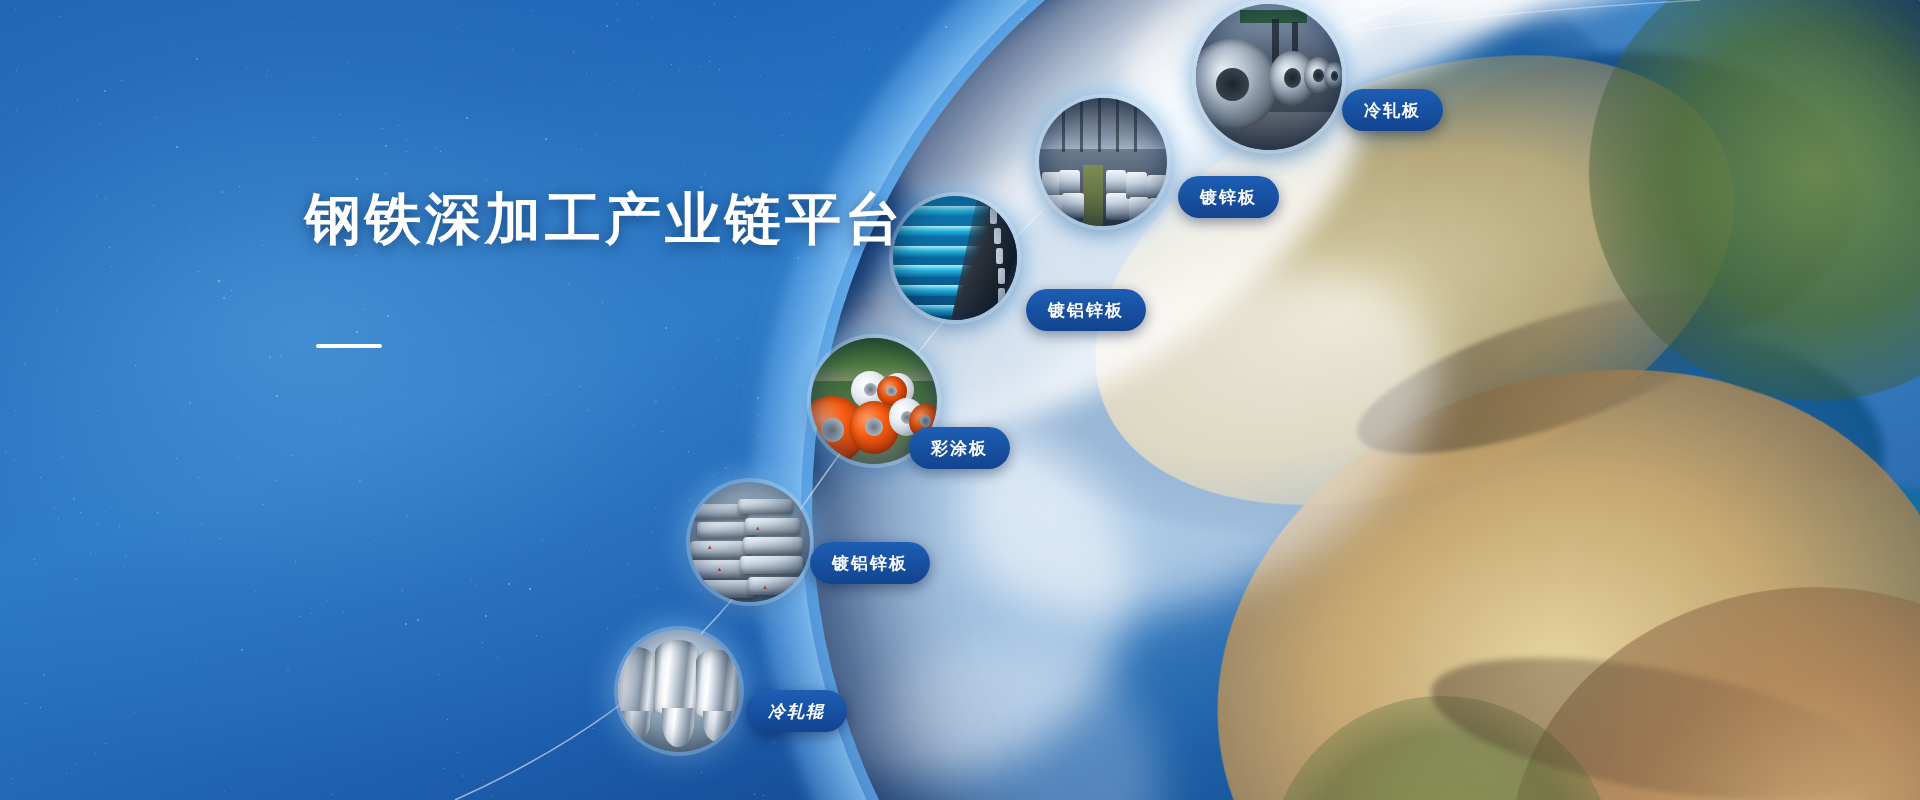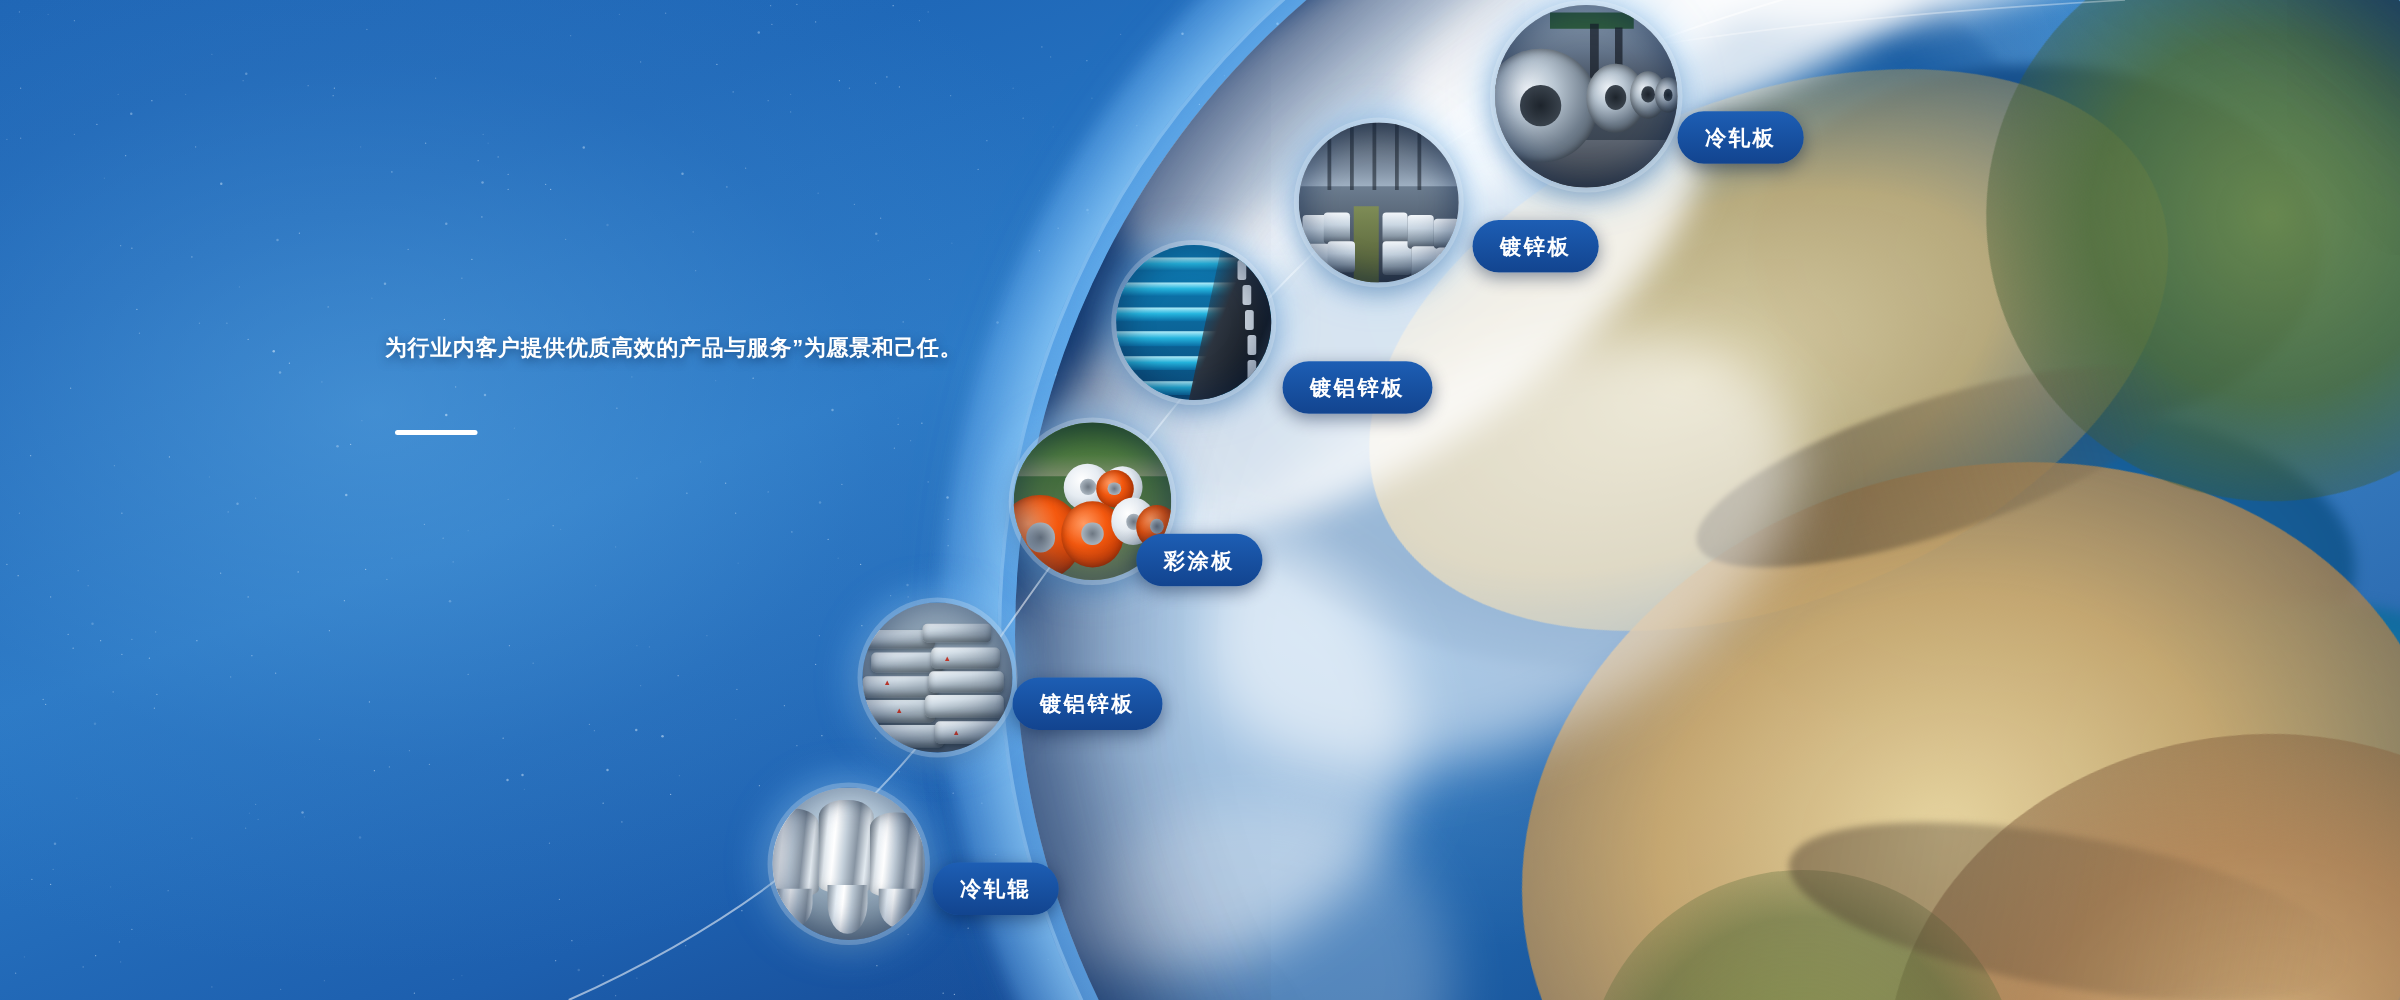--- a/index.html
+++ b/index.html
@@ -798,23 +798,23 @@
       <div class="img rollers">
         <div class="r" style="left:-4%;top:14%;width:34%;height:58%;"></div>
         <div class="r" style="left:30%;top:8%;width:36%;height:62%;"></div>
         <div class="r" style="left:64%;top:16%;width:34%;height:56%;"></div>
         <div class="tip" style="left:2%;top:66%;width:24%;height:26%;"></div>
         <div class="tip" style="left:36%;top:64%;width:26%;height:32%;"></div>
         <div class="tip" style="left:70%;top:66%;width:24%;height:26%;"></div>
       </div>
       <div class="vig"></div>
     </div>
-    <div class="pill" style="left:746px;top:690px;">
+    <div class="pill" style="left:746px;top:690px;font-style:italic;">
       <span>冷轧辊</span>
     </div>
   </div>
 
+  <div id="headline">钢铁深加工产业链平台</div>
   <div id="subtitle">
-    <div>为行业内客户提供优质高效的产品与服务”为愿景和己任。</div>
   </div>
   <div id="divider"></div>
 
 </div>
 
 </body></html>

